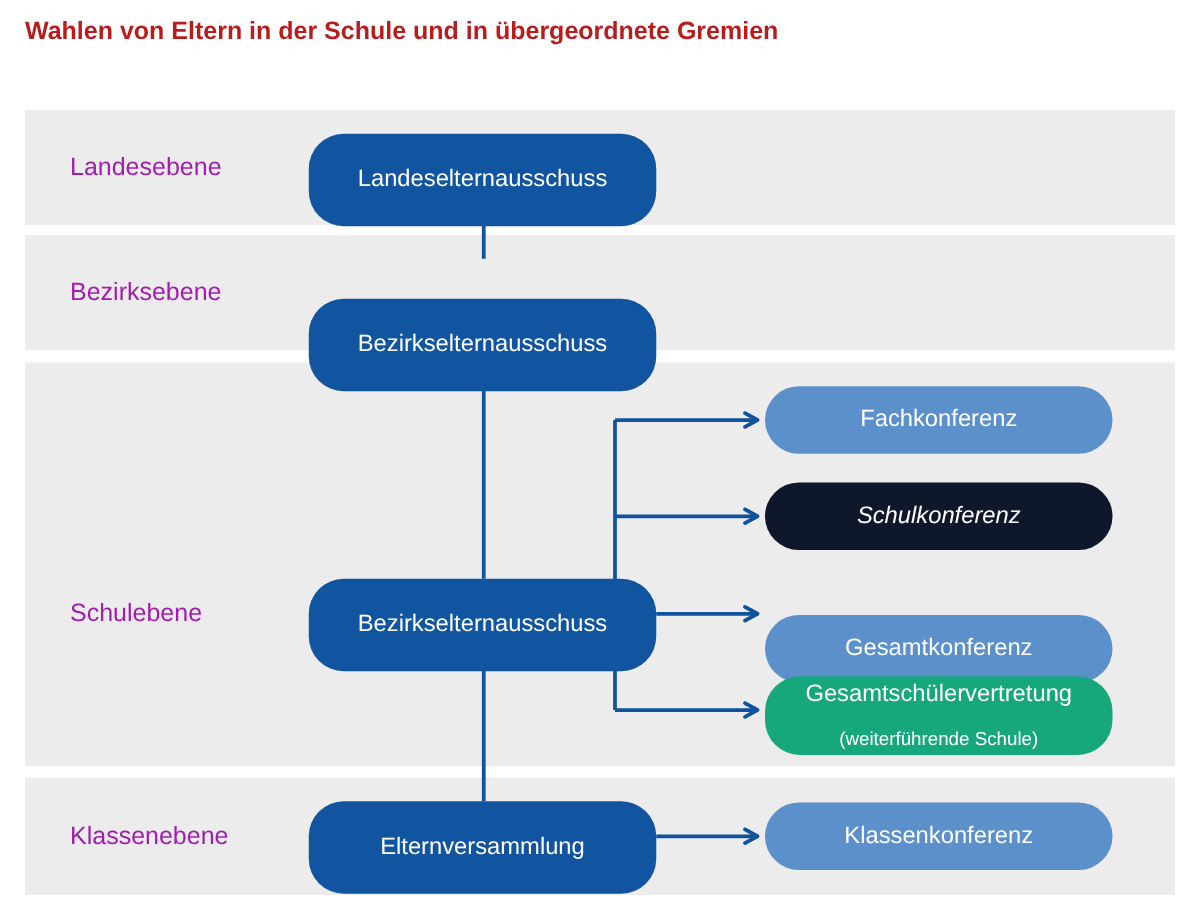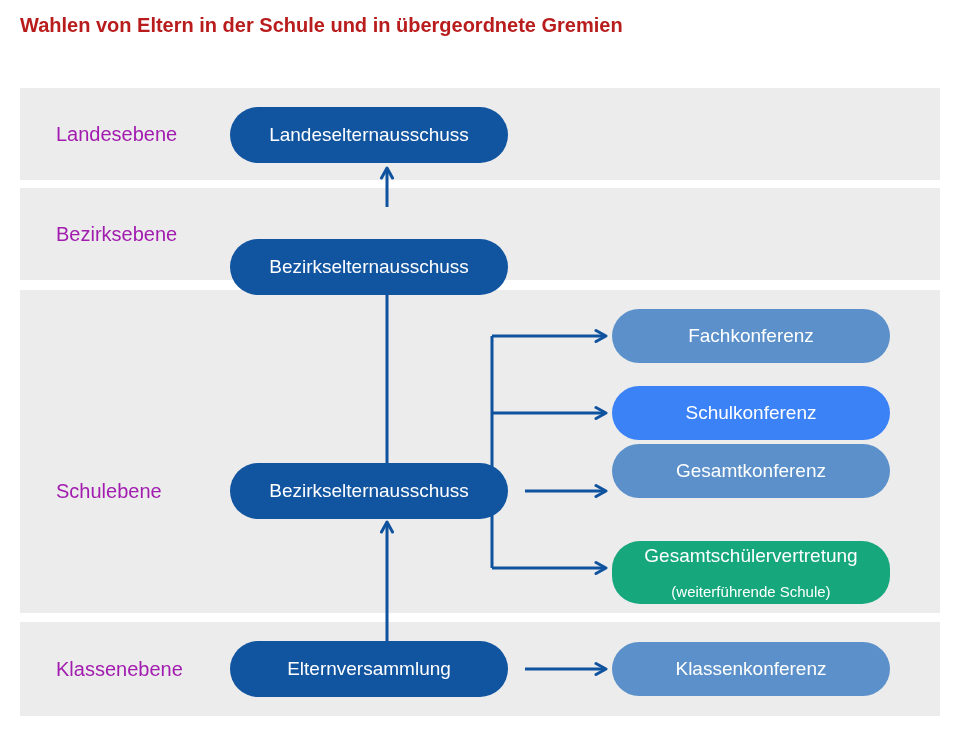--- a/index.html
+++ b/index.html
@@ -60,31 +60,31 @@
     justify-content: center;
     color: #ffffff;
     font-size: 19px;
     text-align: center;
     z-index: 4;
     line-height: 1.15;
   }
   .pill .sub { font-size: 15px; margin-top: 16px; }
   .dark-blue  { background: #11549f; }
   .light-blue { background: #5b90ca; }
-  .red        { background: #3b82f6; }
+  .red        { background: #0f172a; font-style: italic; }
   .green      { background: #16a87c; }
-  .col-left  { left: 230px; height: 56px; }
+  .col-left  { left: 247px; height: 74px; }
   .col-right { left: 612px; height: 54px; }
   .n-landes  { top: 107px; }
   .n-bezirk  { top: 207px; margin-top: 32px; }
   .n-gesamt  { top: 463px; }
   .n-eltern  { top: 641px; }
   .n-fach    { top: 309px; }
   .n-schulk  { top: 386px; }
-  .n-gesamtk { top: 444px; }
+  .n-gesamtk { top: 492px; }
   .n-gsv     { top: 541px; height: 63px; }
   .n-klassk  { top: 642px; }
 </style>
 </head>
 <body>
 
 <div class="canvas">
 
   <div class="title">Wahlen von Eltern in der Schule und in übergeordnete Gremien</div>
 

